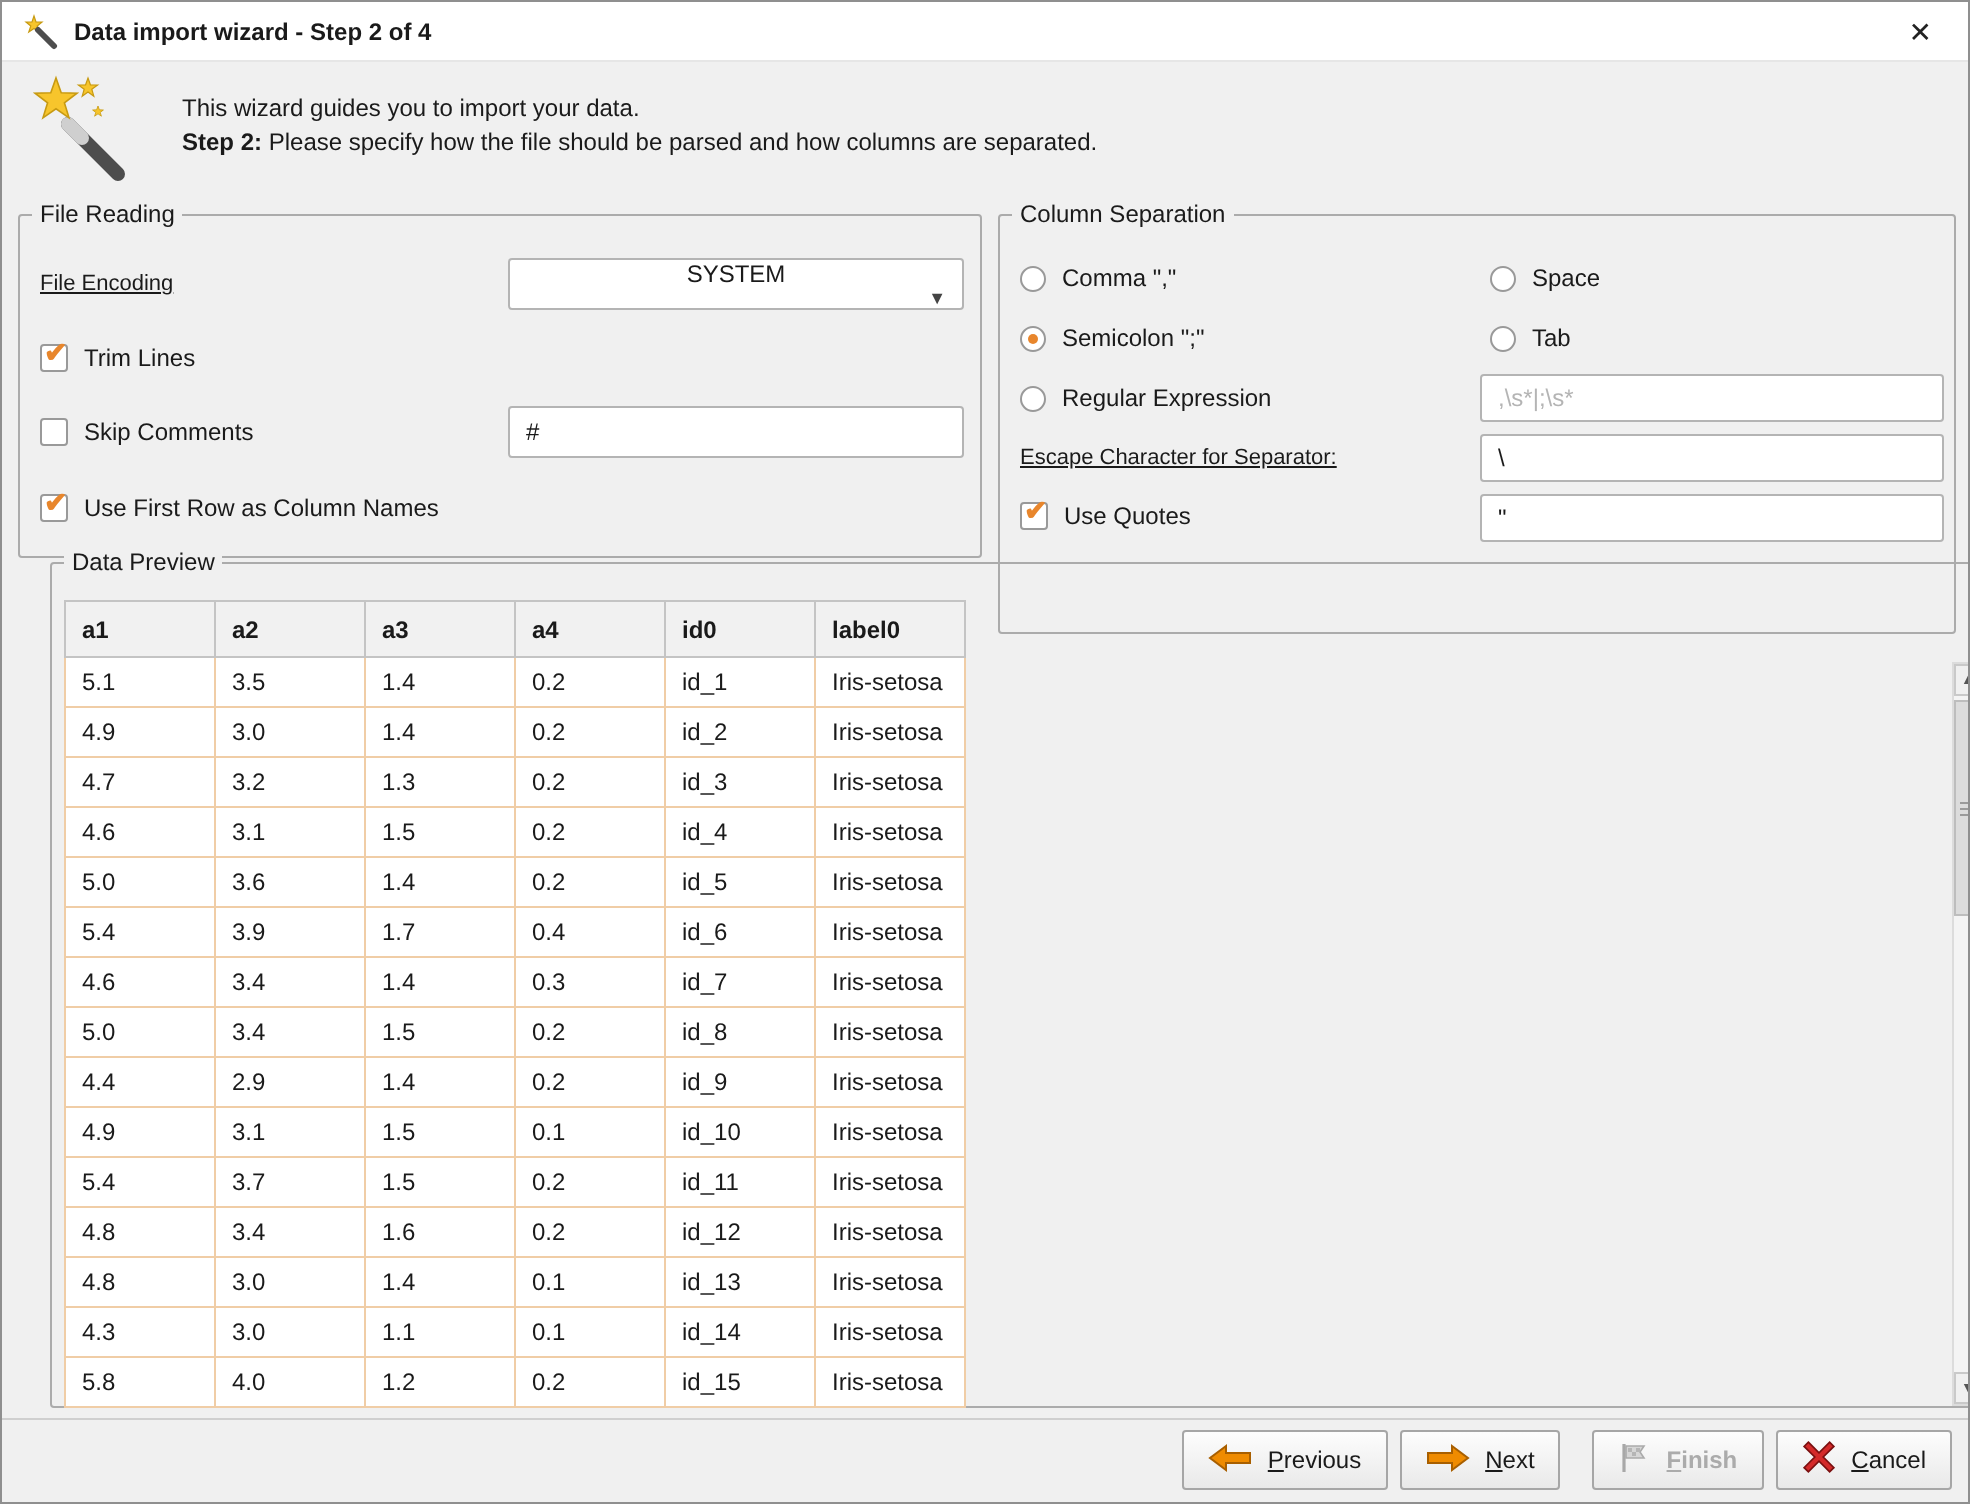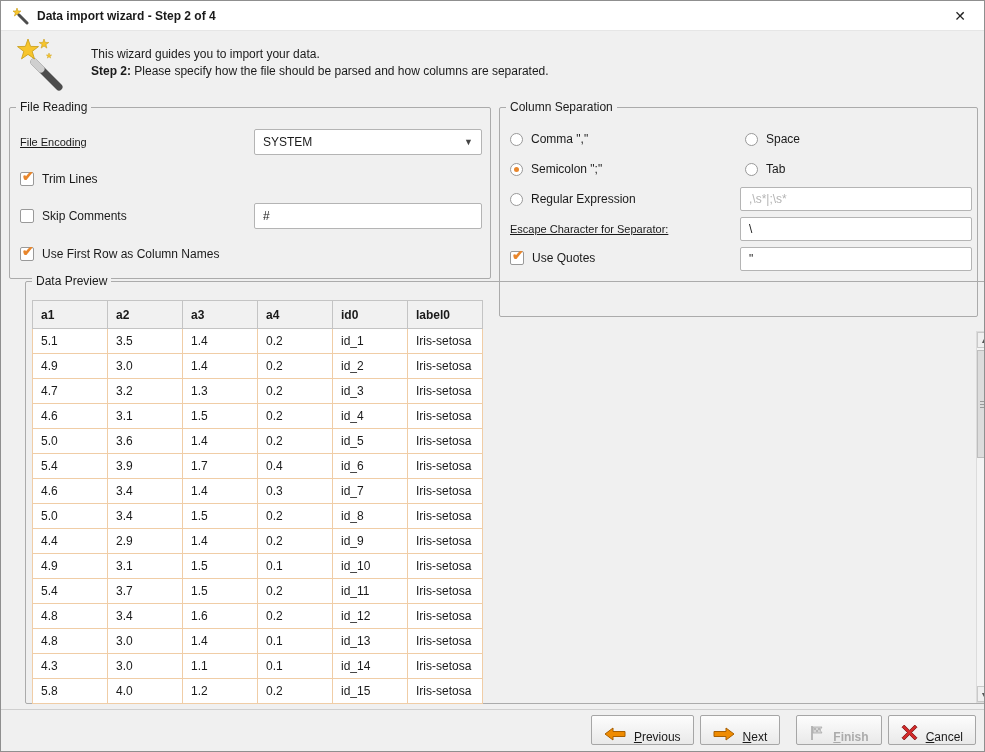--- a/index.html
+++ b/index.html
@@ -95,21 +95,21 @@
     background:#dcdcdc; border:1px solid #bdbdbd;
     display:flex; align-items:center; justify-content:center;
   }
   .grip { width:8px; height:7px;
     background: repeating-linear-gradient(#9a9a9a, #9a9a9a 1px, transparent 1px, transparent 3px);
   }
   
   .footer-sep { position:absolute; left:0; top:708px; width:100%; height:1px; background:#cfcfcf; }
   .footer { position:absolute; top:714px; right:8px; display:flex; align-items:center; }
   .btn {
-    height:30px; display:flex; align-items:flex-end; gap:8px; padding:0 12px;
+    height:30px; display:flex; align-items:center; gap:8px; padding:0 12px;
     background:linear-gradient(#fdfdfd, #e9e9e9); border:1px solid #a6a6a6;
     border-radius:2px; font-size:12px; cursor:default;
   }
   .btn + .btn { margin-left:6px; }
   .btn.finish { margin-left:16px; color:#ababab;font-weight:bold; }
   .mn { text-decoration:underline; }
 </style>
 </head>
 <body>
 
@@ -139,21 +139,21 @@
     <div class="header-lines">
       <div>This wizard guides you to import your data.</div>
       <div><span class="bold">Step 2:</span><span> Please specify how the file should be parsed and how columns are separated.</span></div>
     </div>
   </div>
 
   <div class="group" style="left:8px; top:106px; width:482px; height:172px;">
     <span class="group-title">File Reading</span>
 
     <span class="label" style="left:10px; top:28px;">File Encoding</span>
-    <div class="combo" style="left:244px; top:21px; width:228px; height:26px;">
+    <div class="combo" style="left:244px; top:21px; width:228px; height:26px;flex-direction:column;">
       <span>SYSTEM</span>
       <span class="combo-arrow">▼</span>
     </div>
 
     <label class="check-row" style="left:10px; top:64px;">
       <span class="cb">
           <span class="mark">✔</span>
         </span>
       <span>Trim Lines</span>
     </label>

